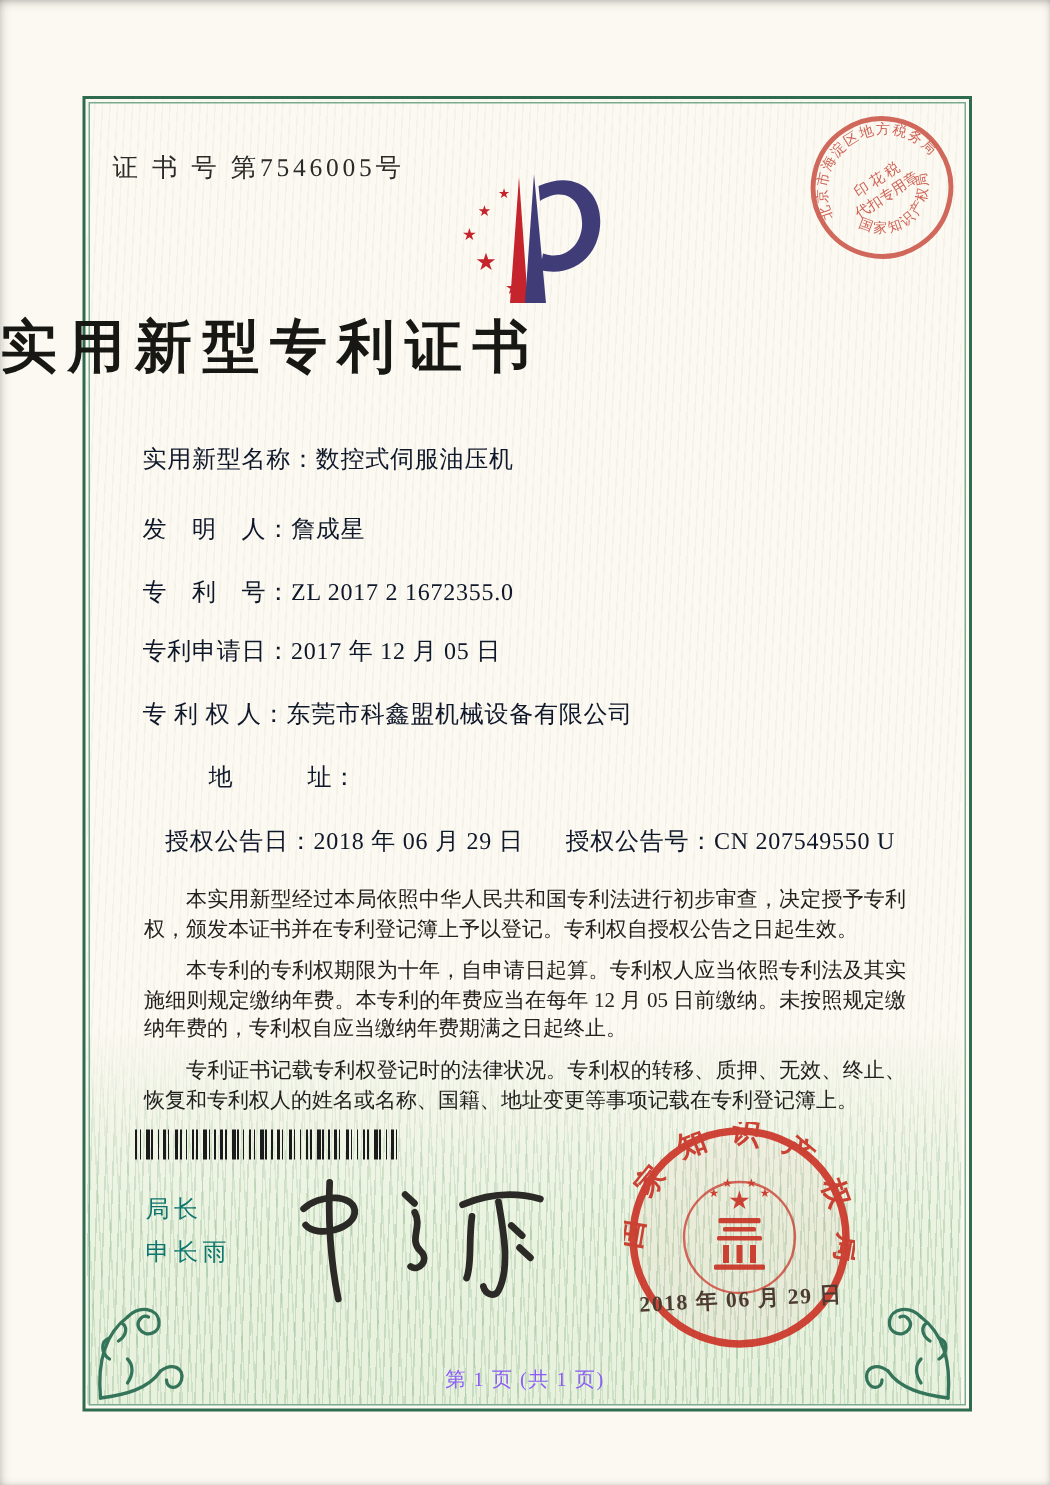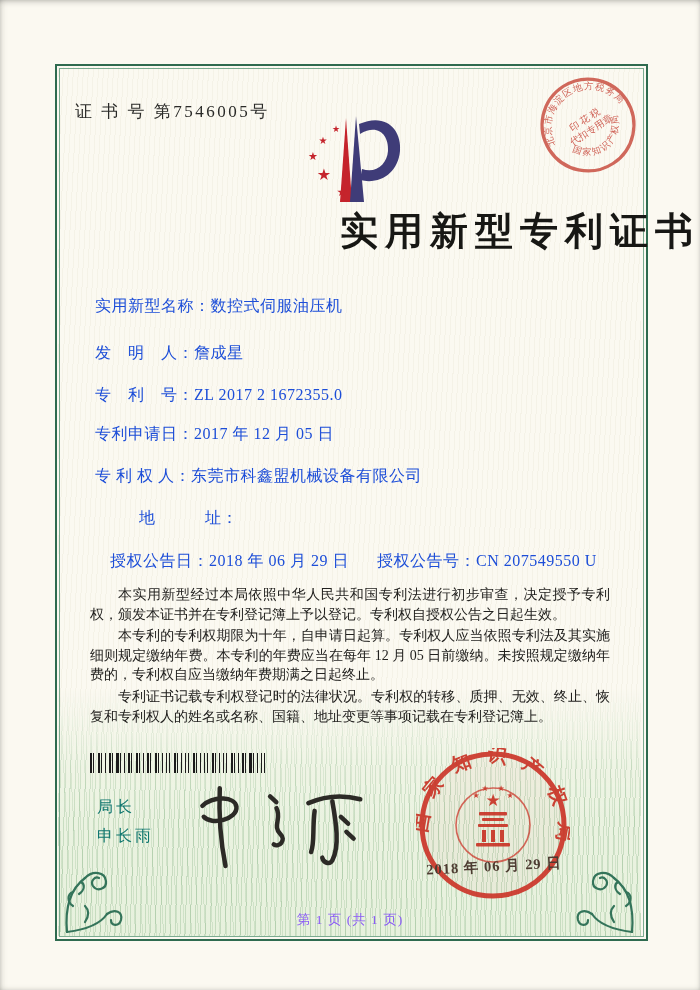--- a/index.html
+++ b/index.html
@@ -16,34 +16,34 @@
           repeating-linear-gradient(87deg,rgba(120,170,120,.22) 0 1px,rgba(120,170,120,0) 1px 7px),
           linear-gradient(180deg,#eef4e4 0,#e7f1dd 100%);
         -webkit-mask-image:linear-gradient(180deg,transparent 0,rgba(0,0,0,.8) 80px,#000 130px);
         mask-image:linear-gradient(180deg,transparent 0,rgba(0,0,0,.8) 80px,#000 130px);}
   .frame{position:absolute;left:55px;top:64px;width:589px;height:873px;border:2.5px solid #2e6b4f;z-index:2;pointer-events:none;}
   .frame-inner{position:absolute;left:2px;top:2px;right:2px;bottom:2px;border:1px solid #7aab90;}
   .content{position:absolute;inset:0;z-index:3;border-radius:7px;}
 
   .cert-no{position:absolute;left:75px;top:100px;font-size:17px;letter-spacing:2.5px;color:#2a2a28;}
   .logo{position:absolute;left:296px;top:110px;width:110px;height:98px;}
-  .title{position:absolute;left:0;right:0;top:206px;text-align:right;font-size:38px;font-weight:bold;
+  .title{position:absolute;left:0;right:0;top:206px;text-align:left;font-size:38px;font-weight:bold;
          letter-spacing:7px;color:#171714;}
 
-  .field-row{position:absolute;left:95px;font-size:16px;color:#1d4ed8;white-space:nowrap;}
+  .field-row{position:absolute;left:95px;font-size:16px;color:#0f172a;white-space:nowrap;}
   .field-label{letter-spacing:.5px;}
   .field-value{letter-spacing:.5px;}
   .row-addr{white-space:normal;display:flex;margin-left:44px;}
   .row-addr .field-value{display:inline-block;width:402px;line-height:23px;white-space:normal;}
   .row-grant{width:515px;margin-left:15px;}
   .grant-no{position:absolute;left:267px;top:0;}
 
   .body-text{position:absolute;left:88px;top:583px;width:524px;font-size:14px;line-height:19.6px;
              text-align:justify;color:#22211f;}
-  .body-text p{margin:2px;text-indent:2em;}
+  .body-text p{margin:8px;text-indent:2em;}
 
   .barcode{position:absolute;left:90px;top:753px;width:178px;height:20px;background:
      repeating-linear-gradient(90deg,#1b1b1b 0 1.5px,transparent 1.5px 3px,#1b1b1b 3px 4px,
      transparent 4px 7.5px,#1b1b1b 7.5px 10px,transparent 10px 11px,#1b1b1b 11px 12px,
      transparent 12px 15px,#1b1b1b 15px 15.8px,transparent 15.8px 19px);}
 
   .signer{position:absolute;left:97px;top:792px;font-size:16px;color:#0f766e;line-height:29px;letter-spacing:3px;}
   .signature{position:absolute;left:183px;top:772px;width:205px;height:105px;}
 
   .seal{position:absolute;left:416px;top:748px;width:154px;height:154px;opacity:.93;}

